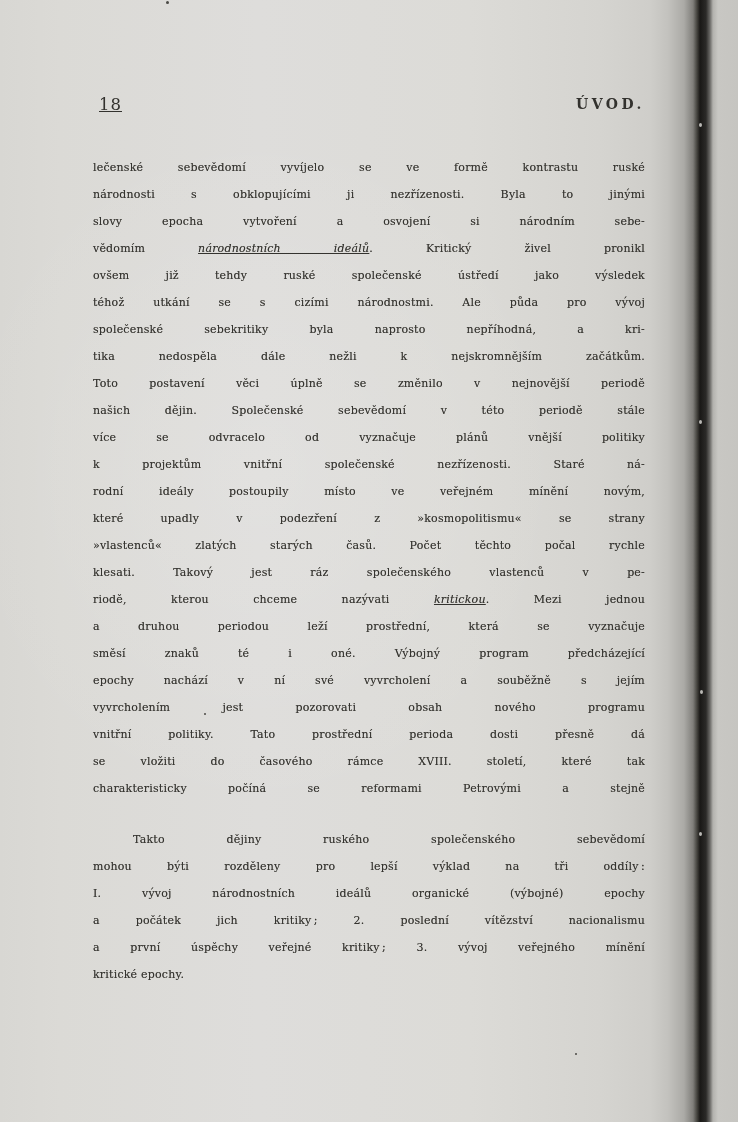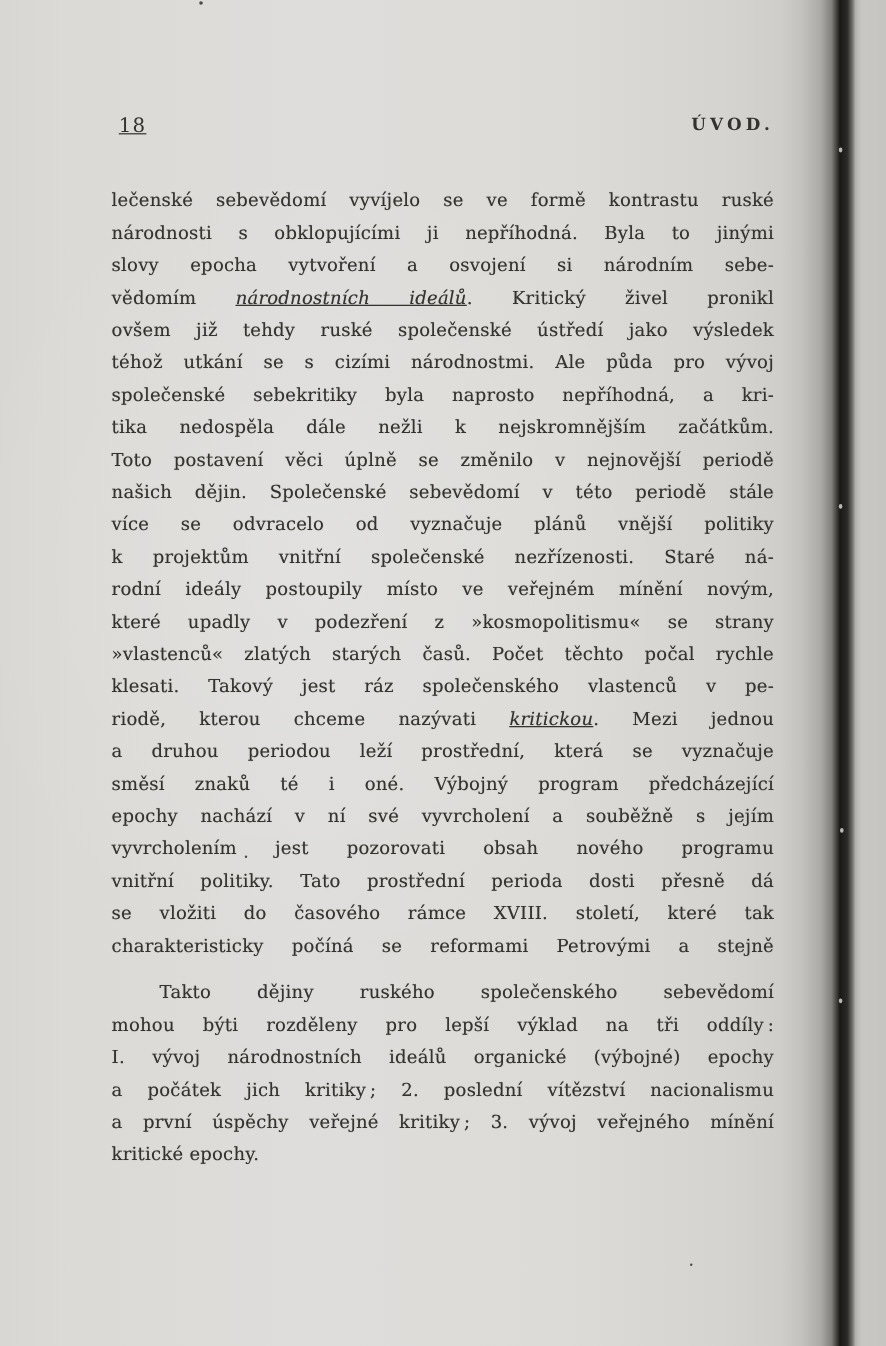--- a/index.html
+++ b/index.html
@@ -30,23 +30,23 @@
   }
   .running-head{
     text-align:right;font-size:14px;letter-spacing:3.5px;
     padding-top:2px;
     font-weight:bold;
   }
   .body-text{
     position:absolute;top:154px;left:93px;width:552px;
     color:#34332f;
   }
-  .para + .para{margin-top:12px;}
+  .para + .para{margin-top:24px;}
   .line{
-    font-size:15px;line-height:27px;letter-spacing:0.2px;
+    font-size:11px;line-height:27px;letter-spacing:0.2px;
     text-align:justify;text-align-last:justify;
     text-shadow:0 0 0.6px rgba(70,68,60,0.55);
     white-space:normal;
   }
   .line.last{text-align-last:left;}
   .line.indent{text-indent:40px;}
   .it{font-style:italic;text-decoration:underline;}
   .speck{position:absolute;border-radius:50%;}
   .speck.dark{background:#4a4945;}
   .speck.light{background:#b9b8b4;}
@@ -58,21 +58,21 @@
   <div class="sheen"></div>
 
   <div class="header">
     <span class="pagenum">18</span>
     <div class="running-head">ÚVOD.</div>
   </div>
 
   <div class="body-text">
       <div class="para">
         <div class="line"><span class="">lečenské sebevědomí vyvíjelo se ve formě kontrastu ruské</span></div>
-        <div class="line"><span class="">národnosti s obklopujícími ji nepříhodná. Byla to jinými</span></div>
+        <div class="line"><span class="">národnosti s obklopujícími ji nezřízenosti. Byla to jinými</span></div>
         <div class="line"><span class="">slovy epocha vytvoření a osvojení si národním sebe-</span></div>
         <div class="line"><span class="">vědomím </span><span class="it">národnostních ideálů</span><span class="">. Kritický živel pronikl</span></div>
         <div class="line"><span class="">ovšem již tehdy ruské společenské ústředí jako výsledek</span></div>
         <div class="line"><span class="">téhož utkání se s cizími národnostmi. Ale půda pro vývoj</span></div>
         <div class="line"><span class="">společenské sebekritiky byla naprosto nepříhodná, a kri-</span></div>
         <div class="line"><span class="">tika nedospěla dále nežli k nejskromnějším začátkům.</span></div>
         <div class="line"><span class="">Toto postavení věci úplně se změnilo v nejnovější periodě</span></div>
         <div class="line"><span class="">našich dějin. Společenské sebevědomí v této periodě stále</span></div>
         <div class="line"><span class="">více se odvracelo od vyznačuje plánů vnější politiky</span></div>
         <div class="line"><span class="">k projektům vnitřní společenské nezřízenosti. Staré ná-</span></div>

